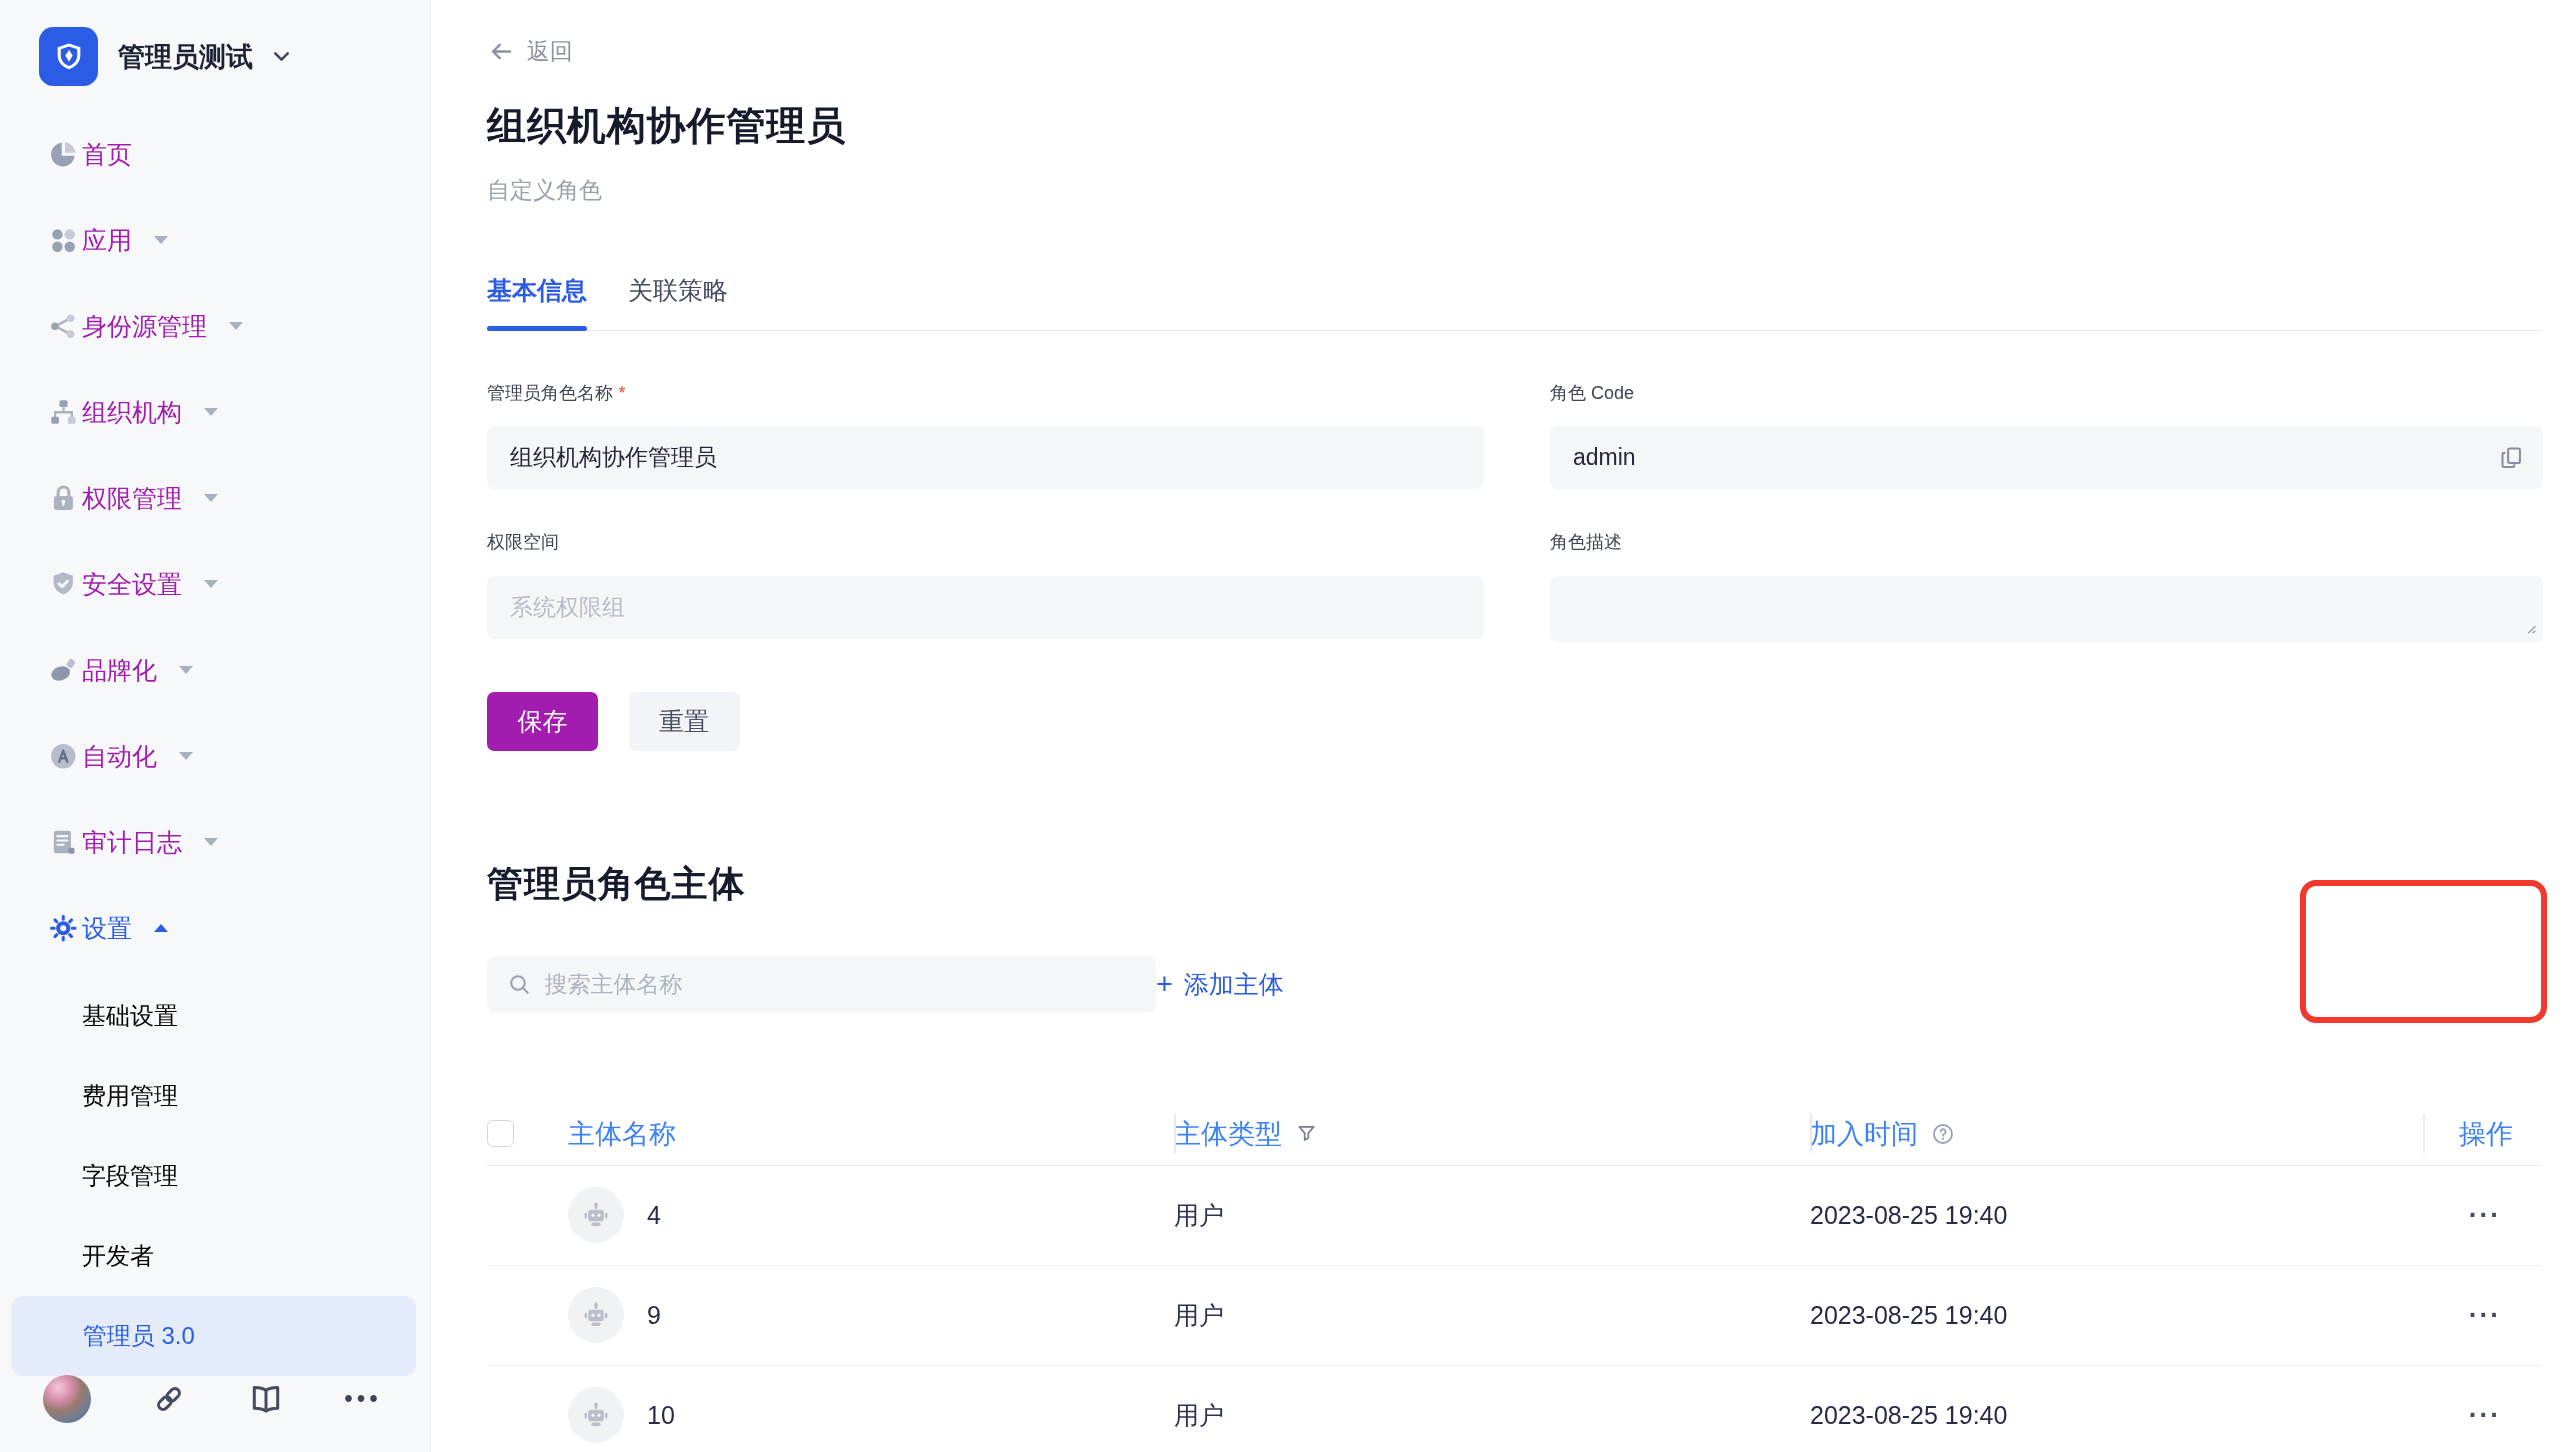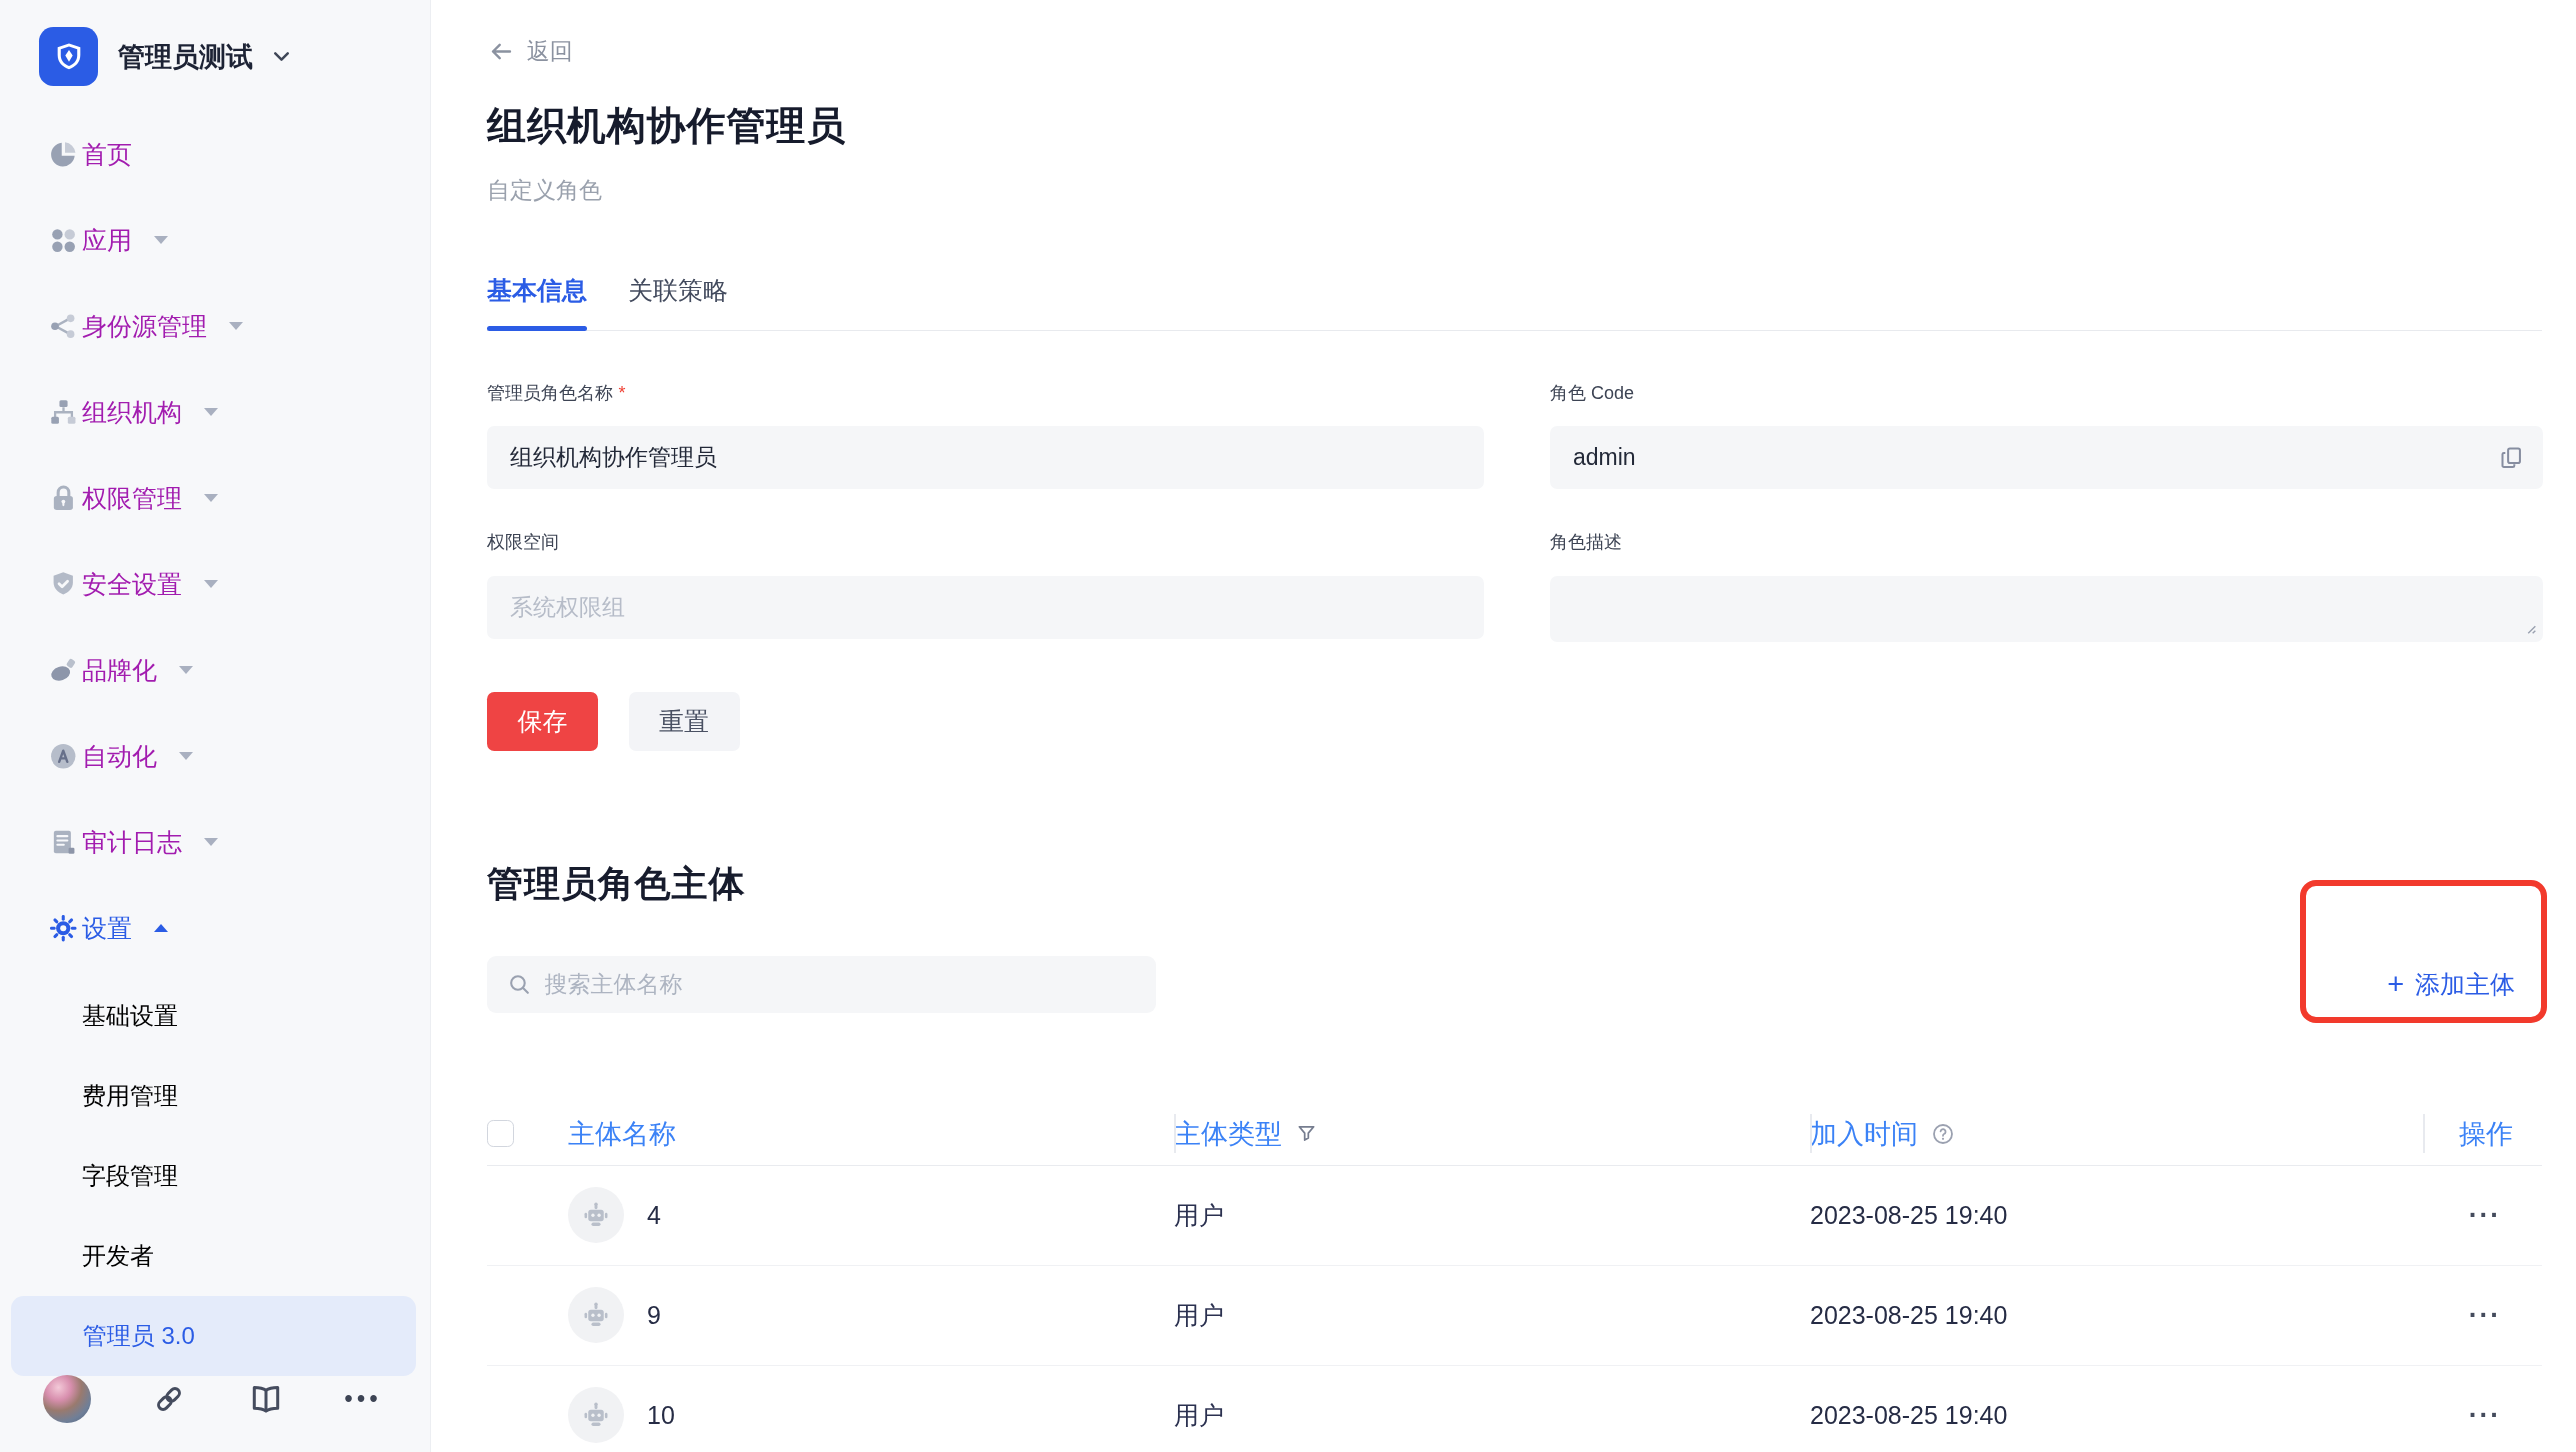--- a/index.html
+++ b/index.html
@@ -46,25 +46,25 @@
   .tinput { width:100%; height:63px; background:#f5f6f8; border:none; outline:none; border-radius:7.2px; padding:0 23px; font-size:23px; color:#232938; font-family:inherit; }
   .tinput::placeholder { color:#b6bcc8; }
   .input-wrap { position:relative; }
   .copy-btn { position:absolute; right:18px; top:50%; transform:translateY(-50%); display:flex; cursor:pointer; }
   .tarea { width:100%; height:66px; background:#f5f6f8; border:none; outline:none; border-radius:7.2px; padding:12.5px 23px; font-size:23px; resize:none; font-family:inherit; position:relative; }
   .tarea-wrap { position:relative; }
   .resize-handle { position:absolute; right:5.4px; bottom:5.4px; }
 
   .btn-row { margin-top:47px; display:flex; }
   .btn { height:59px; border:none; border-radius:7.2px; font-size:25px; padding:0 30.5px; cursor:pointer; font-family:inherit; }
-  .btn-primary { background:#ef4444; color:#fff; }
+  .btn-primary { background:#a21caf; color:#fff; }
   .btn-plain { background:#f3f4f7; color:#4a5163; margin-left:30.5px; }
 
   .section-title { margin-top:109px; font-size:36px; font-weight:bold; color:#171c2d; letter-spacing:0.9px; }
-  .toolbar { margin-top:47px; display:flex; align-items:center; justify-content:space-between; }
+  .toolbar { margin-top:47px; display:flex; align-items:center; justify-content:flex-start; }
   .search-box { width:669px; height:57px; background:#f5f6f8; border-radius:9px; display:flex; align-items:center; padding-left:20px; }
   .search-input { flex:1; height:100%; border:none; outline:none; background:transparent; font-size:23px; color:#232938; margin-left:12.5px; font-family:inherit; }
   .search-input::placeholder { color:#adb4c1; }
   .add-btn { display:flex; align-items:center; color:#2b5ce5; font-size:25px; cursor:pointer; padding-right:27px; }
   .add-plus { font-size:29px; margin-right:10.8px; line-height:1; }
 
   .table { margin-top:90px; }
   .tr { display:grid; grid-template-columns:81px 606px 636px 613px 1fr; align-items:center; }
   .thead { height:63px; border-bottom:0.9px solid #e9ebef; }
   .th { font-size:27px; color:#3b82f6; display:flex; align-items:center; height:100%; position:relative; }

